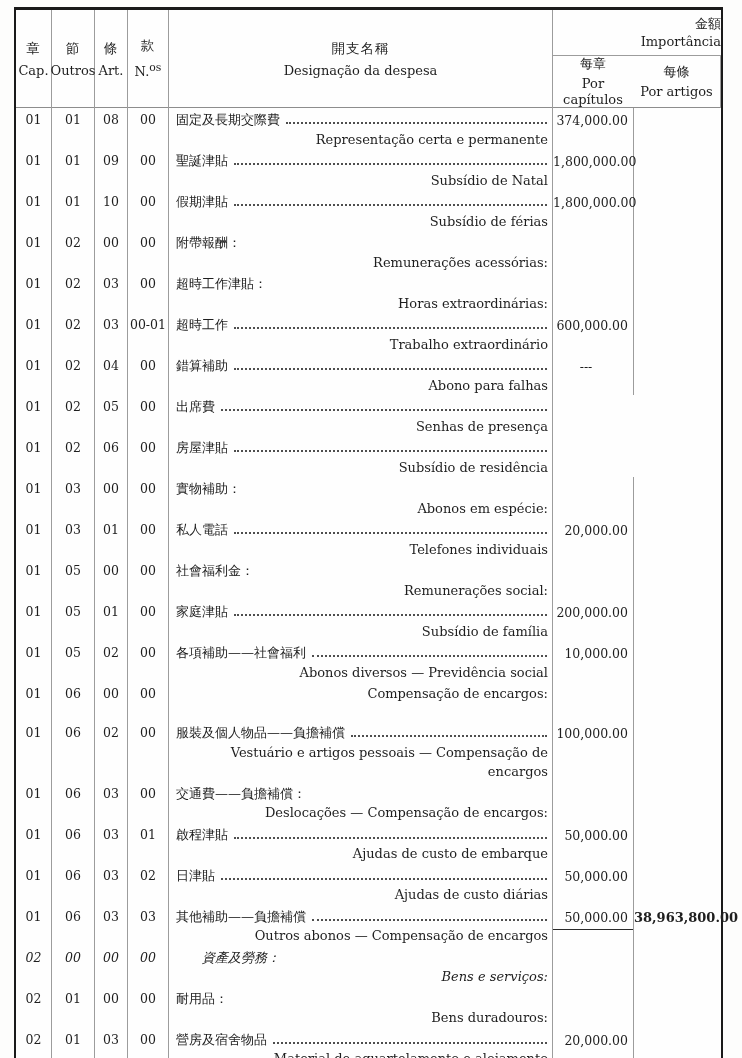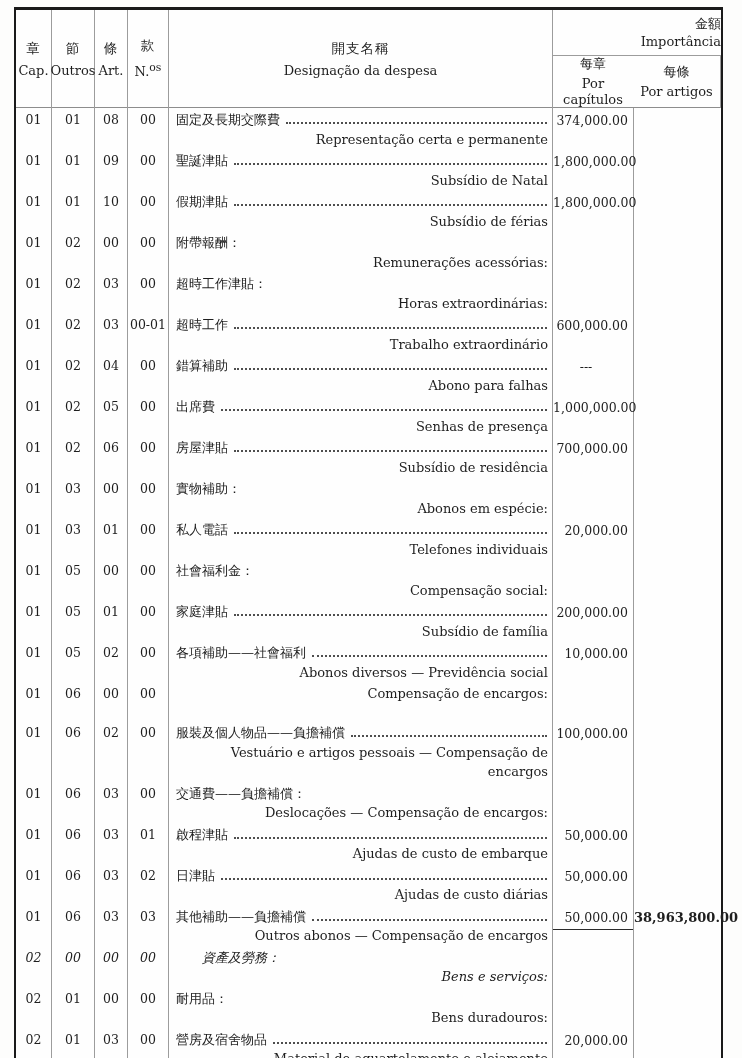--- a/index.html
+++ b/index.html
@@ -271,43 +271,37 @@
     <div class="num">02</div>
     <div class="num">05</div>
     <div class="num">00</div>
     <div class="desig">
       <div class="line1">
         <span class="zh-name">出席費</span>
         <span class="leader"></span>
       </div>
       <div class="pt-line">Senhas de presença</div>
     </div>
-    <div class="amt">
-      <div class="amt-line">1,000,000.00</div>
-    </div>
     <div class="cap-amt">
       <div class="cap-line"></div>
     </div>
   </div>
 
   <div class="entry">
     <div class="num">01</div>
     <div class="num">02</div>
     <div class="num">06</div>
     <div class="num">00</div>
     <div class="desig">
       <div class="line1">
         <span class="zh-name">房屋津貼</span>
         <span class="leader"></span>
       </div>
       <div class="pt-line">Subsídio de residência</div>
     </div>
-    <div class="amt">
-      <div class="amt-line">700,000.00</div>
-    </div>
     <div class="cap-amt">
       <div class="cap-line"></div>
     </div>
   </div>
 
   <div class="entry">
     <div class="num">01</div>
     <div class="num">03</div>
     <div class="num">00</div>
     <div class="num">00</div>
@@ -349,21 +343,21 @@
   <div class="entry">
     <div class="num">01</div>
     <div class="num">05</div>
     <div class="num">00</div>
     <div class="num">00</div>
     <div class="desig">
       <div class="line1">
         <span class="zh-name">社會福利金：</span>
 
       </div>
-      <div class="pt-line">Compensação social:</div>
+      <div class="pt-line">Remunerações social:</div>
     </div>
     <div class="amt">
       <div class="amt-line"></div>
     </div>
     <div class="cap-amt">
       <div class="cap-line"></div>
     </div>
   </div>
 
   <div class="entry">

